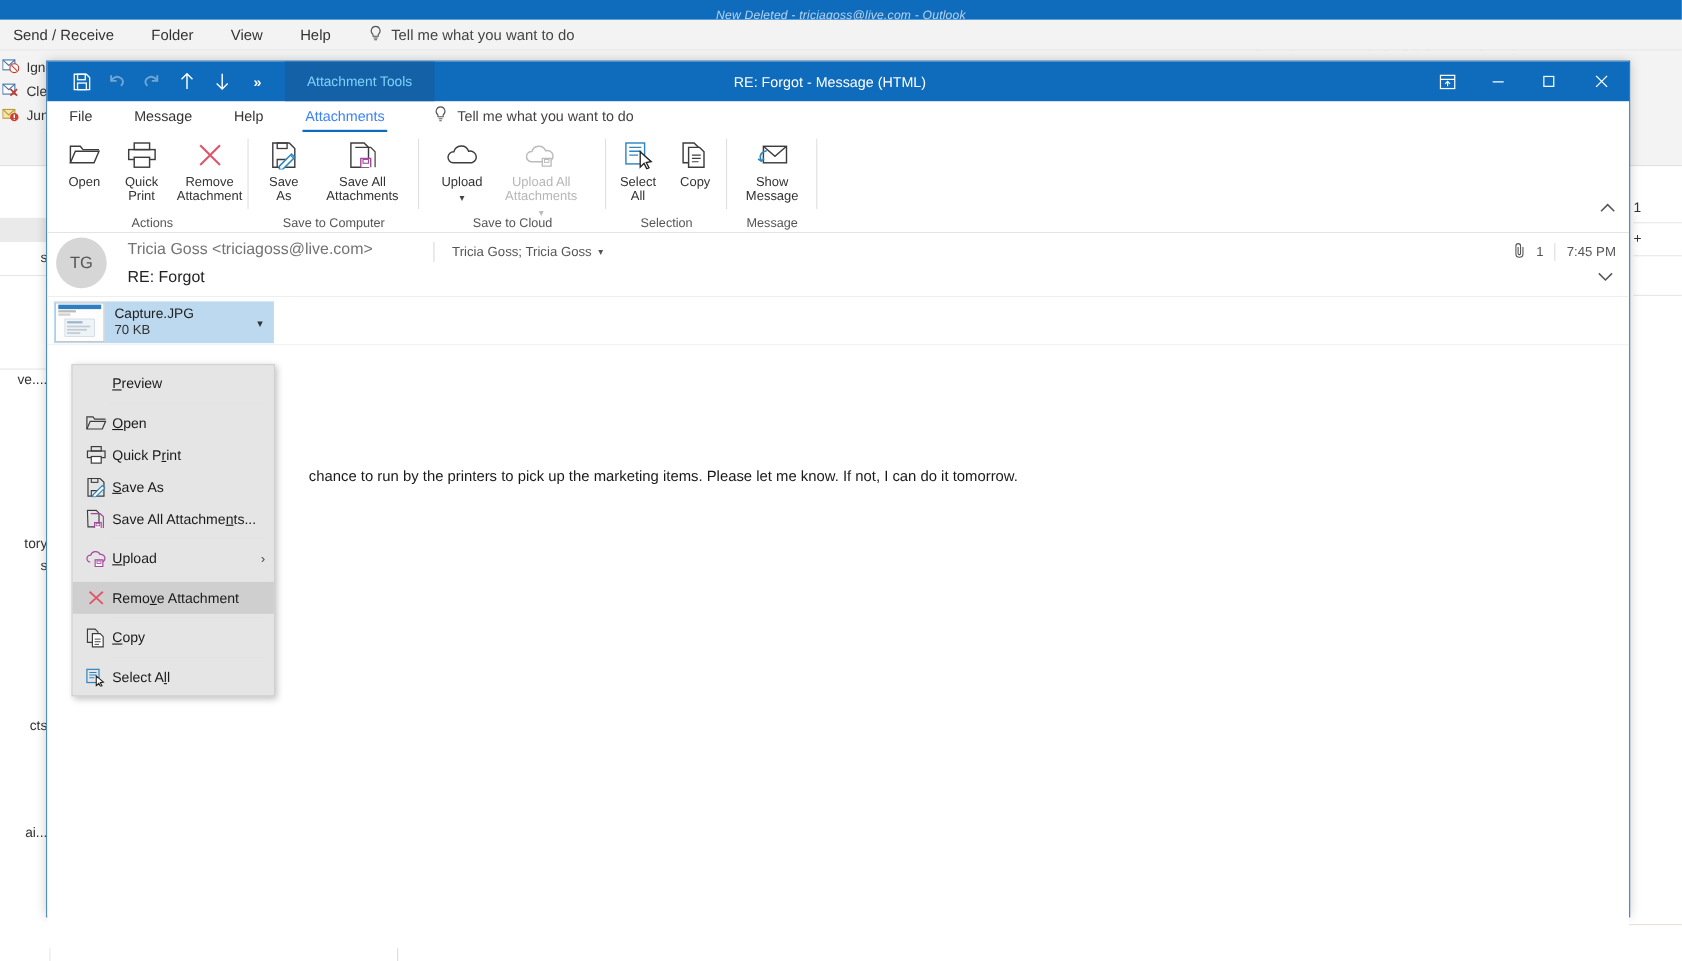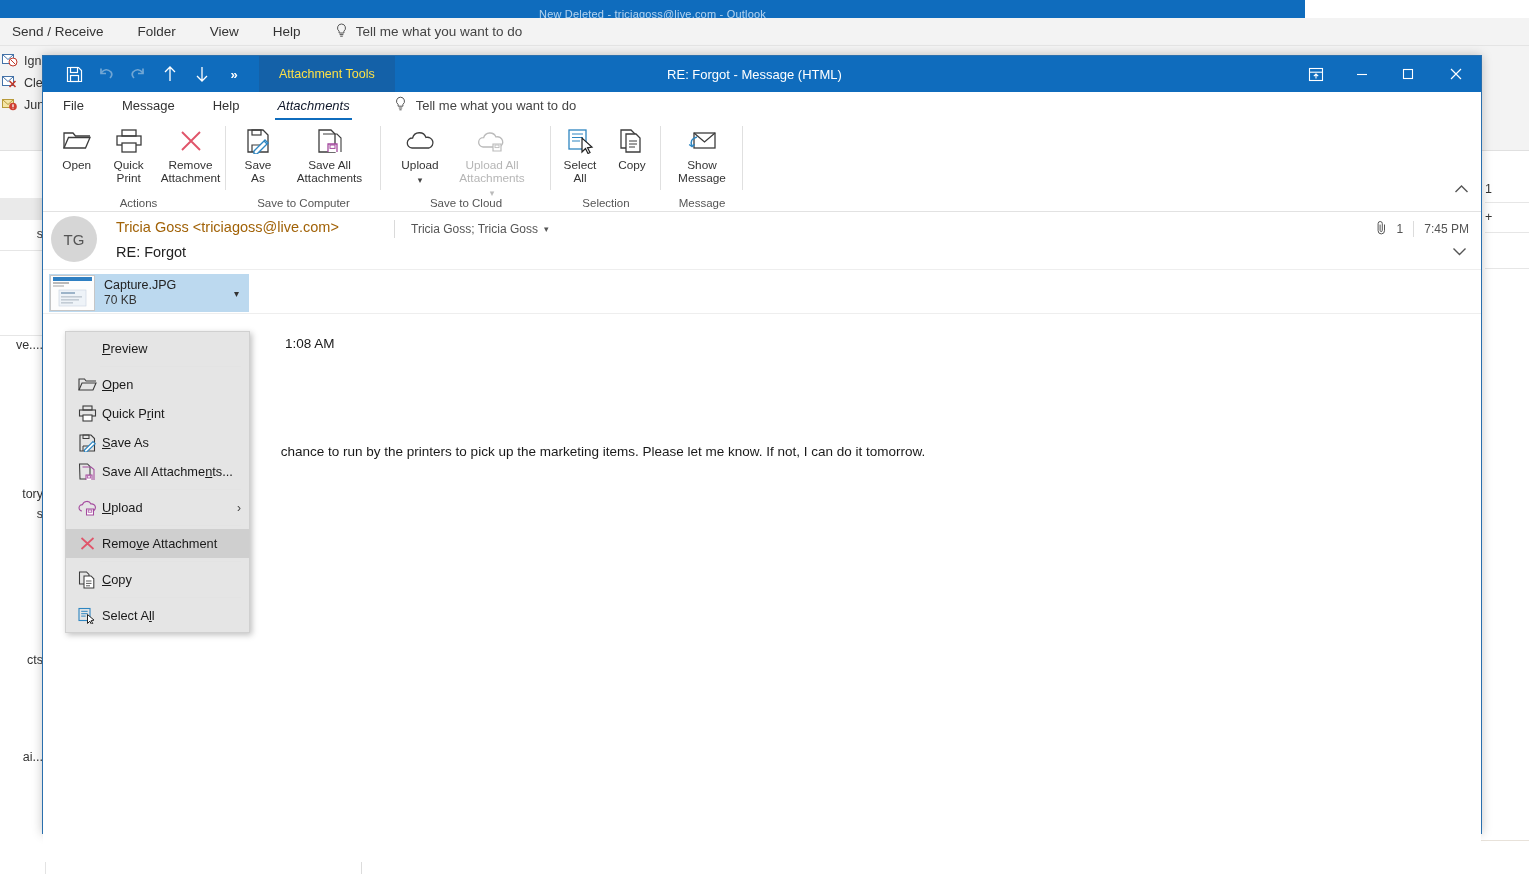--- a/index.html
+++ b/index.html
@@ -6,24 +6,25 @@
   html, body {
     width: 1529px; height: 874px;
     font-family: "Liberation Sans", sans-serif;
     overflow: hidden;
     background: #ffffff;
   }
   #root { position: relative; width: 1529px; height: 874px; background:#ffffff; }
 
   
   .bg-titlebar {
-    position:absolute; left:0; top:0; width:1305px; height:18px;
+    position:absolute; left:0; top:0; width:1529px; height:18px;
     background:#0f6cbd; color:#cfe4f7; font-size:11px;
     display:flex; align-items:flex-end; justify-content:center;
     overflow:hidden;
+    font-style:italic;
   }
   .bg-titlebar span { transform: translateY(2px); letter-spacing:.2px; opacity:.85;}
   .bg-menubar {
     position:absolute; left:0; top:18px; width:1529px; height:28px;
     background:#f3f3f3; display:flex; align-items:center; padding-left:12px; gap:34px;
     font-size:13.5px; color:#333;
     border-bottom:1px solid #e4e4e4;
   }
   .bg-menubar .tellme { display:flex; align-items:center; gap:8px; color:#444; }
   .bg-ribbon {
@@ -70,42 +71,42 @@
     display:flex; align-items:center;
   }
   .qat { display:flex; align-items:center; gap:2px; padding-left:16px; height:36px; }
   .qat .qbtn {
     width:30px; height:28px; display:flex; align-items:center; justify-content:center;
     color:#fff; font-size:15px; line-height:1;
   }
   .qat .qbtn.dim { color:#71a6d4; }
   .attach-tools-tab {
     margin-left:10px; height:36px; padding:0 20px; background:#1461a8;
-    display:flex; align-items:center; font-size:12.5px; color:#fde047; white-space:nowrap;
+    display:flex; align-items:center; font-size:12.5px; color:#7dd3fc; white-space:nowrap;
   }
   .win-title-text {
     position:absolute; left:0; right:15px; top:0; height:36px;
     display:flex; align-items:center; justify-content:center;
     font-size:13px; color:#fff; pointer-events:none;
   }
   .win-ctrls { position:absolute; right:0; top:0; height:36px; display:flex; align-items:center; }
   .win-ctrls .wb {
     width:46px; height:36px; display:flex; align-items:center; justify-content:center;
     color:#fff; font-size:14px;
   }
   .win-ctrls .wb.close { width:50px; font-size:17px; }
 
   
   .ribbon-tabs {
     height:28px; background:#fff; display:flex; align-items:center;
     padding-left:14px; gap:26px; font-size:13px; color:#333;
     border-bottom:1px solid #fff;
   }
   .ribbon-tabs .tab { padding:2px 6px; position:relative; white-space:nowrap; }
-  .ribbon-tabs .tab.active { color:#0f172a; font-weight:400;font-style:italic; }
+  .ribbon-tabs .tab.active { color:#3b82f6; font-weight:400; }
   .ribbon-tabs .tab.active:after {
     content:""; position:absolute; left:4px; right:4px; bottom:-5px; height:2.5px; background:#0f6cbd;
   }
   .ribbon-tabs .tellme { display:flex; align-items:center; gap:9px; margin-left:12px; color:#444; }
 
   
   .ribbon {
     position:relative; height:92px; background:#fff; border-bottom:1px solid #e2e2e2;
     display:flex; align-items:flex-start; padding-left:8px;
   }
@@ -125,21 +126,21 @@
   .rbtn .ic { height:30px; display:flex; align-items:center; justify-content:center; }
   .ribbon .collapse-ribbon { position:absolute; right:12px; top:62px; color:#555; font-size:13px; }
 
   
   .msg-head { position:relative; height:58px; background:#fff; border-bottom:1px solid #eee; }
   .avatar {
     position:absolute; left:8px; top:4px; width:46px; height:46px; border-radius:50%;
     background:#d6d6d6; color:#555; font-size:15px;
     display:flex; align-items:center; justify-content:center;
   }
-  .sender { position:absolute; left:73px; top:7px; font-size:14.5px; color:#a16207; }
+  .sender { position:absolute; left:73px; top:7px; font-size:14.5px; color:#737373; }
   .recip-sep { position:absolute; left:351px; top:8px; height:18px; border-left:1px solid #dadada; }
   .recips { position:absolute; left:368px; top:10px; font-size:12px; color:#555; display:flex; gap:6px; align-items:center;}
   .subject { position:absolute; left:73px; top:32px; font-size:14.5px; color:#222; }
   .mh-right { position:absolute; right:12px; top:8px; display:flex; align-items:center; gap:10px; font-size:12px; color:#555; }
   .mh-right .vsep { height:16px; border-left:1px solid #dcdcdc; }
   .mh-chev { position:absolute; right:14px; top:32px; color:#666; font-size:13px; }
 
   
   .att-bar { position:relative; height:44px; background:#fff; border-bottom:1px solid #eee; padding:4px 0 0 6px; }
   .att-chip {
@@ -553,24 +554,20 @@
         <div class="att-meta">
           <div class="att-name">Capture.JPG</div>
           <div class="att-size">70 KB</div>
         </div>
         <div class="att-chev">▾</div>
       </div>
     </div>
 
     <div class="msg-body">
       <div class="hdr-line">
-        <span class="lbl">S</span>
-        <span style="margin-left:122px;">1:08 AM</span>
-      </div>
-      <div class="hdr-line">
         <span class="lbl">T</span>
         <span class="blue-link" style="">com&gt;</span>
       </div>
       <div class="hdr-line">
         <span class="lbl">S</span>
       </div>
       <div class="body-gap"></div>
       <div class="body-p">M</div>
       <div class="body-gap"></div>
       <div class="body-p">

